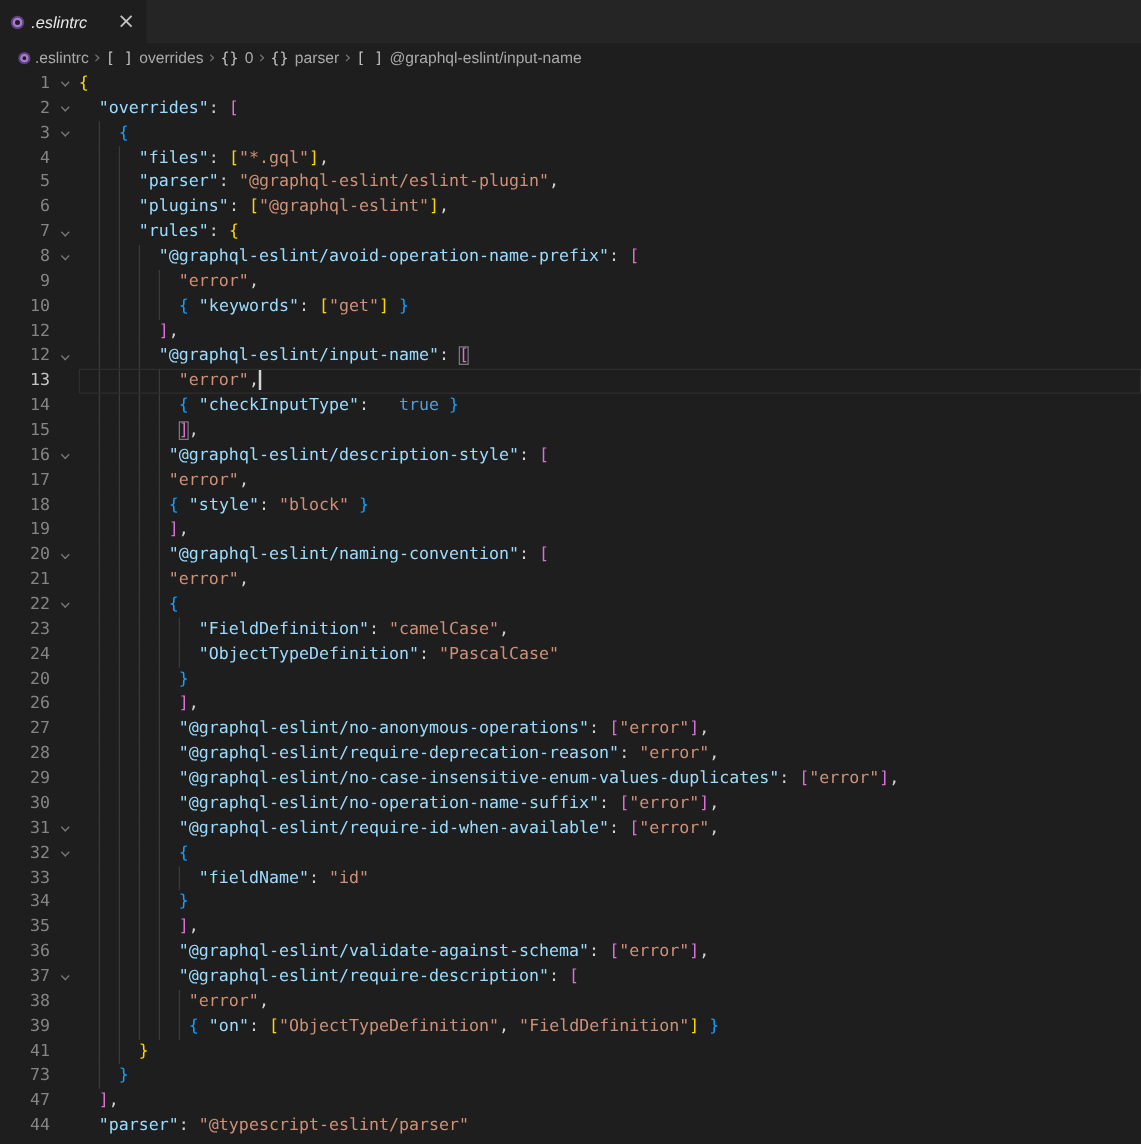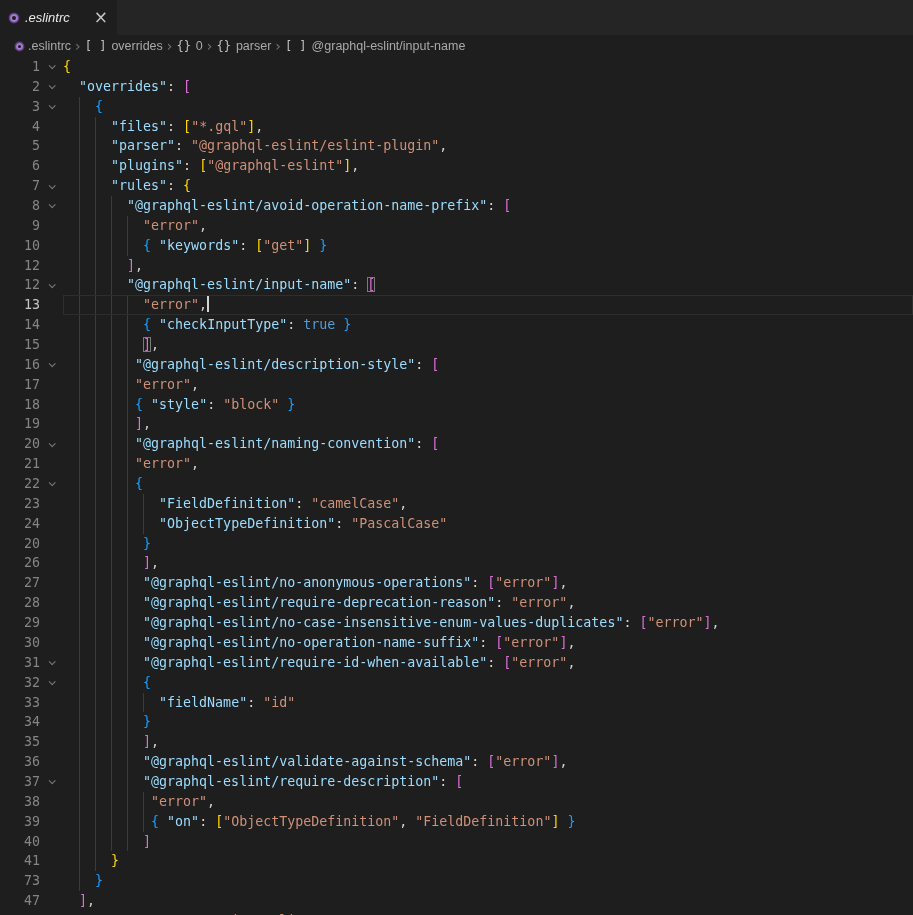--- a/index.html
+++ b/index.html
@@ -33,21 +33,21 @@
   .gutter { width:63px; flex:none; display:flex; }
   .ln { width:40px; text-align:right; color:#858585; flex:none; }
   .line.active .ln { color:#c6c6c6; }
   .fold { width:23px; display:flex; align-items:center; justify-content:center; }
   .caret { width:5px; height:5px; border-right:1.3px solid #7a7a7a;
            border-bottom:1.3px solid #7a7a7a; transform:rotate(45deg) translateY(-1px); }
   .code { position:relative; flex:1; }
   .guide { position:absolute; top:0; bottom:0; width:1px; background:#3b3b3b; }
   .line.active::after { content:""; position:absolute; left:63px; right:0; top:0; bottom:0;
                         border:1px solid #2e2e2e; pointer-events:none; }
-  .key { color:#9cdcfe; } .str { color:#ce9178; } .kw { color:#569cd6; }
+  .key { color:#9cdcfe; } .str { color:#ce9178; } .kw { color:#569cd6;margin-left:16px; }
   .pun { color:#d4d4d4; }
   .b1 { color:#ffd700; } .b2 { color:#da70d6; } .b3 { color:#179fff; }
   .match { outline:1px solid #7a7a7a; outline-offset:-1px; }
   .cursor { display:inline-block; width:1.5px; height:16px; background:#d4d4d4;
             vertical-align:text-bottom; }
 </style>
 </head>
 <body>
 
 <div class="tabbar">
@@ -119,19 +119,18 @@
       <div class="line"><div class="gutter"><span class="ln">30</span><span class="fold"></span></div><div class="code"><span class="guide" style="left: 16.02px;"></span><span class="guide" style="left: 32.04px;"></span><span class="guide" style="left: 48.06px;"></span><span class="guide" style="left: 64.08px;"></span><span>          </span><span class="key">"@graphql-eslint/no-operation-name-suffix"</span><span class="pun">: </span><span class="b2">[</span><span class="str">"error"</span><span class="b2">]</span><span class="pun">,</span></div></div>
       <div class="line"><div class="gutter"><span class="ln">31</span><span class="fold"><span class="caret"></span></span></div><div class="code"><span class="guide" style="left: 16.02px;"></span><span class="guide" style="left: 32.04px;"></span><span class="guide" style="left: 48.06px;"></span><span class="guide" style="left: 64.08px;"></span><span>          </span><span class="key">"@graphql-eslint/require-id-when-available"</span><span class="pun">: </span><span class="b2">[</span><span class="str">"error"</span><span class="pun">,</span></div></div>
       <div class="line"><div class="gutter"><span class="ln">32</span><span class="fold"><span class="caret"></span></span></div><div class="code"><span class="guide" style="left: 16.02px;"></span><span class="guide" style="left: 32.04px;"></span><span class="guide" style="left: 48.06px;"></span><span class="guide" style="left: 64.08px;"></span><span>          </span><span class="b3">{</span></div></div>
       <div class="line"><div class="gutter"><span class="ln">33</span><span class="fold"></span></div><div class="code"><span class="guide" style="left: 16.02px;"></span><span class="guide" style="left: 32.04px;"></span><span class="guide" style="left: 48.06px;"></span><span class="guide" style="left: 64.08px;"></span><span class="guide" style="left: 80.1px;"></span><span>            </span><span class="key">"fieldName"</span><span class="pun">: </span><span class="str">"id"</span></div></div>
       <div class="line"><div class="gutter"><span class="ln">34</span><span class="fold"></span></div><div class="code"><span class="guide" style="left: 16.02px;"></span><span class="guide" style="left: 32.04px;"></span><span class="guide" style="left: 48.06px;"></span><span class="guide" style="left: 64.08px;"></span><span>          </span><span class="b3">}</span></div></div>
       <div class="line"><div class="gutter"><span class="ln">35</span><span class="fold"></span></div><div class="code"><span class="guide" style="left: 16.02px;"></span><span class="guide" style="left: 32.04px;"></span><span class="guide" style="left: 48.06px;"></span><span class="guide" style="left: 64.08px;"></span><span>          </span><span class="b2">]</span><span class="pun">,</span></div></div>
       <div class="line"><div class="gutter"><span class="ln">36</span><span class="fold"></span></div><div class="code"><span class="guide" style="left: 16.02px;"></span><span class="guide" style="left: 32.04px;"></span><span class="guide" style="left: 48.06px;"></span><span class="guide" style="left: 64.08px;"></span><span>          </span><span class="key">"@graphql-eslint/validate-against-schema"</span><span class="pun">: </span><span class="b2">[</span><span class="str">"error"</span><span class="b2">]</span><span class="pun">,</span></div></div>
       <div class="line"><div class="gutter"><span class="ln">37</span><span class="fold"><span class="caret"></span></span></div><div class="code"><span class="guide" style="left: 16.02px;"></span><span class="guide" style="left: 32.04px;"></span><span class="guide" style="left: 48.06px;"></span><span class="guide" style="left: 64.08px;"></span><span>          </span><span class="key">"@graphql-eslint/require-description"</span><span class="pun">: </span><span class="b2">[</span></div></div>
       <div class="line"><div class="gutter"><span class="ln">38</span><span class="fold"></span></div><div class="code"><span class="guide" style="left: 16.02px;"></span><span class="guide" style="left: 32.04px;"></span><span class="guide" style="left: 48.06px;"></span><span class="guide" style="left: 64.08px;"></span><span class="guide" style="left: 80.1px;"></span><span>           </span><span class="str">"error"</span><span class="pun">,</span></div></div>
       <div class="line"><div class="gutter"><span class="ln">39</span><span class="fold"></span></div><div class="code"><span class="guide" style="left: 16.02px;"></span><span class="guide" style="left: 32.04px;"></span><span class="guide" style="left: 48.06px;"></span><span class="guide" style="left: 64.08px;"></span><span class="guide" style="left: 80.1px;"></span><span>           </span><span class="b3">{</span><span class="pun"> </span><span class="key">"on"</span><span class="pun">: </span><span class="b1">[</span><span class="str">"ObjectTypeDefinition"</span><span class="pun">, </span><span class="str">"FieldDefinition"</span><span class="b1">]</span><span class="pun"> </span><span class="b3">}</span></div></div>
-      <div class="line"><div class="gutter"><span class="ln">40</span><span class="fold"></span></div><div class="code"><span class="guide" style="left: 16.02px;"></span><span class="guide" style="left: 32.04px;"></span><span class="guide" style="left: 48.06px;"></span><span class="guide" style="left: 64.08px;"></span><span>          </span><span class="b2">]</span></div></div>
       <div class="line"><div class="gutter"><span class="ln">41</span><span class="fold"></span></div><div class="code"><span class="guide" style="left: 16.02px;"></span><span class="guide" style="left: 32.04px;"></span><span>      </span><span class="b1">}</span></div></div>
       <div class="line"><div class="gutter"><span class="ln">73</span><span class="fold"></span></div><div class="code"><span class="guide" style="left: 16.02px;"></span><span>    </span><span class="b3">}</span></div></div>
       <div class="line"><div class="gutter"><span class="ln">47</span><span class="fold"></span></div><div class="code"><span>  </span><span class="b2">]</span><span class="pun">,</span></div></div>
       <div class="line"><div class="gutter"><span class="ln">44</span><span class="fold"></span></div><div class="code"><span>  </span><span class="key">"parser"</span><span class="pun">: </span><span class="str">"@typescript-eslint/parser"</span></div></div>
     </div>
 </div>
 
 </body></html>

